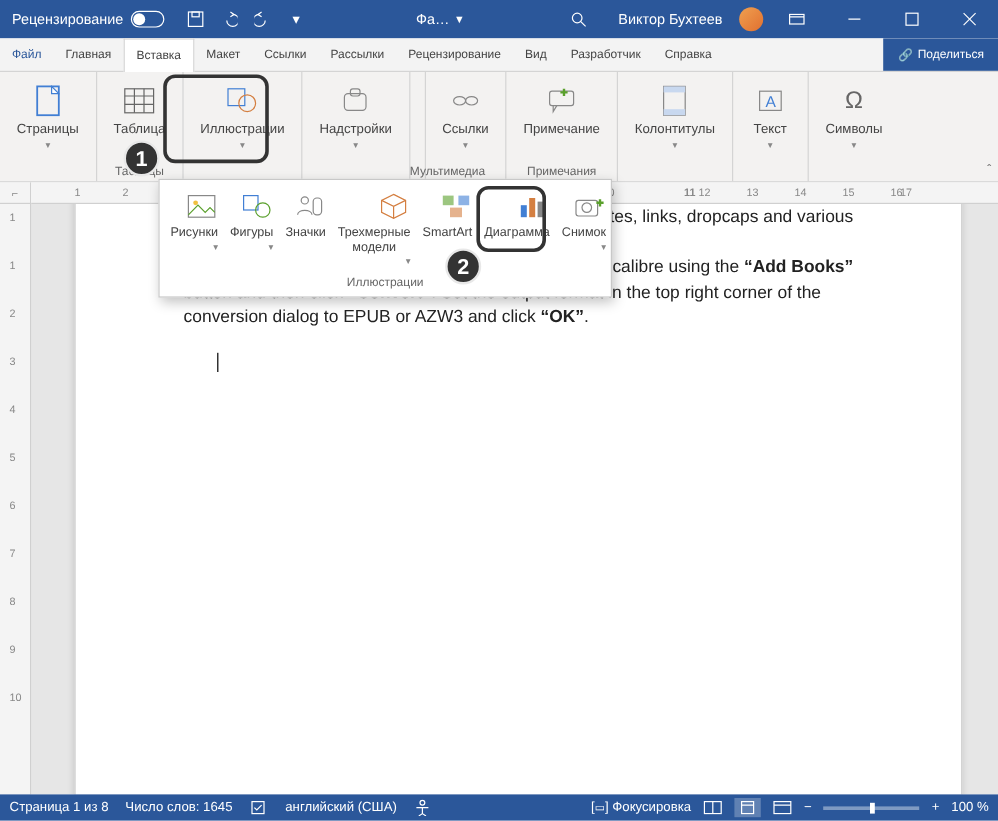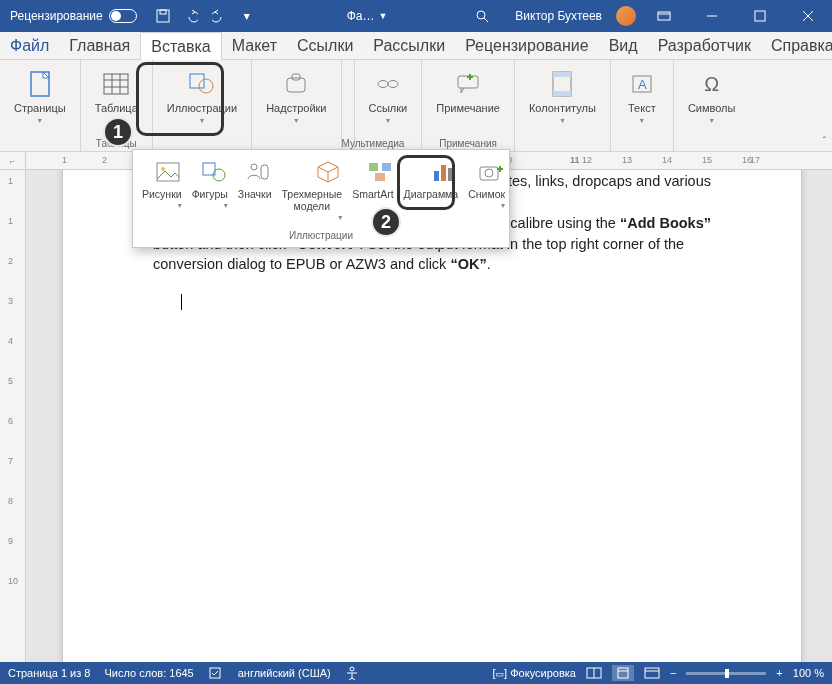--- a/index.html
+++ b/index.html
@@ -7,21 +7,21 @@
 .titlebar{height:32px;background:#2b579a;color:#fff;display:flex;align-items:center;font-size:12px}
 .autosave{display:flex;align-items:center;gap:6px;padding:0 10px}
 .toggle{width:28px;height:14px;border:1px solid #fff;border-radius:7px;position:relative}
 .toggle::after{content:'';width:10px;height:10px;background:#fff;border-radius:50%;position:absolute;top:1px;left:1px}
 .qat{display:flex;gap:4px;margin-left:4px}
 .qat-btn{width:24px;height:24px;display:flex;align-items:center;justify-content:center;color:#fff}
 .title-fname{flex:1;text-align:center;display:flex;justify-content:center;align-items:center;gap:4px}
 .title-right{display:flex;align-items:center;gap:8px;padding-right:4px}
 .winbtn{width:40px;height:32px;display:flex;align-items:center;justify-content:center;color:#fff}
 .avatar{width:20px;height:20px;border-radius:50%;background:linear-gradient(135deg,#f0a050,#e07030);margin-left:6px}
-.tabs{height:28px;background:#f3f3f3;display:flex;align-items:stretch;font-size:16px;border-bottom:1px solid #d4d4d4}
+.tabs{height:28px;background:#f3f3f3;display:flex;align-items:stretch;font-size:10px;border-bottom:1px solid #d4d4d4}
 .tab{padding:0 10px;display:flex;align-items:center;color:#444;white-space:nowrap}
 .tab.file{color:#2b579a;font-weight:500}
 .tab.active{background:#fff;border-top:1px solid #d4d4d4;border-left:1px solid #d4d4d4;border-right:1px solid #d4d4d4;margin-bottom:-1px}
 .tab.share{margin-left:auto;background:#2b579a;color:#fff;padding:0 12px}
 .ribbon{height:92px;background:#f3f2f1;display:flex;border-bottom:1px solid #d4d4d4;position:relative}
 .rgroup{border-right:1px solid #d4d4d4;padding:4px 6px 0;display:flex;flex-direction:column;align-items:center;position:relative}
 .rgroup-label{font-size:10px;color:#666;position:absolute;bottom:2px;left:0;right:0;text-align:center}
 .rbtn{display:flex;flex-direction:column;align-items:center;justify-content:flex-start;padding:4px 8px;font-size:11px;color:#444;height:72px;min-width:50px}
 .rbtn-ico{width:32px;height:32px;margin-bottom:2px;display:flex;align-items:center;justify-content:center}
 .rbtn-lbl{line-height:1.2;text-align:center}

